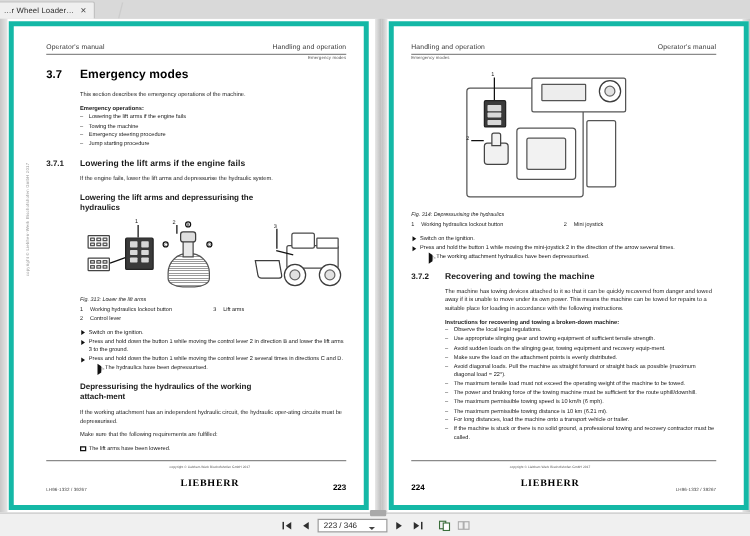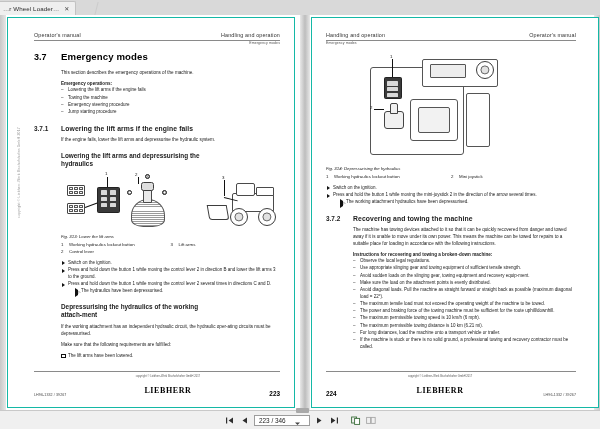--- a/index.html
+++ b/index.html
@@ -78,21 +78,21 @@
   .rail.mid-a { left: 300px; background: linear-gradient(to right,#e8e8e8,#bdbdbd); width:5px;}
   .rail.mid-b { left: 305px; background: linear-gradient(to right,#bdbdbd,#e8e8e8); width:5px;}
   .rail.right { left: 594px; background: linear-gradient(to right, #e6e6e6, #c8c8c8); }
 
   .page {
     position: absolute;
     top: 2px;
     width: 288px;
     height: 391px;
     background: #ffffff;
-    border: 1px solid #14b8a6;
+    border: 4px solid #14b8a6;
     box-sizing: border-box;
     overflow: hidden;
   }
   .page.left  { left: 7px; }
   .page.right { left: 311px; }
 
   
   .spine-text {
     position: absolute;
     left: 9px;

